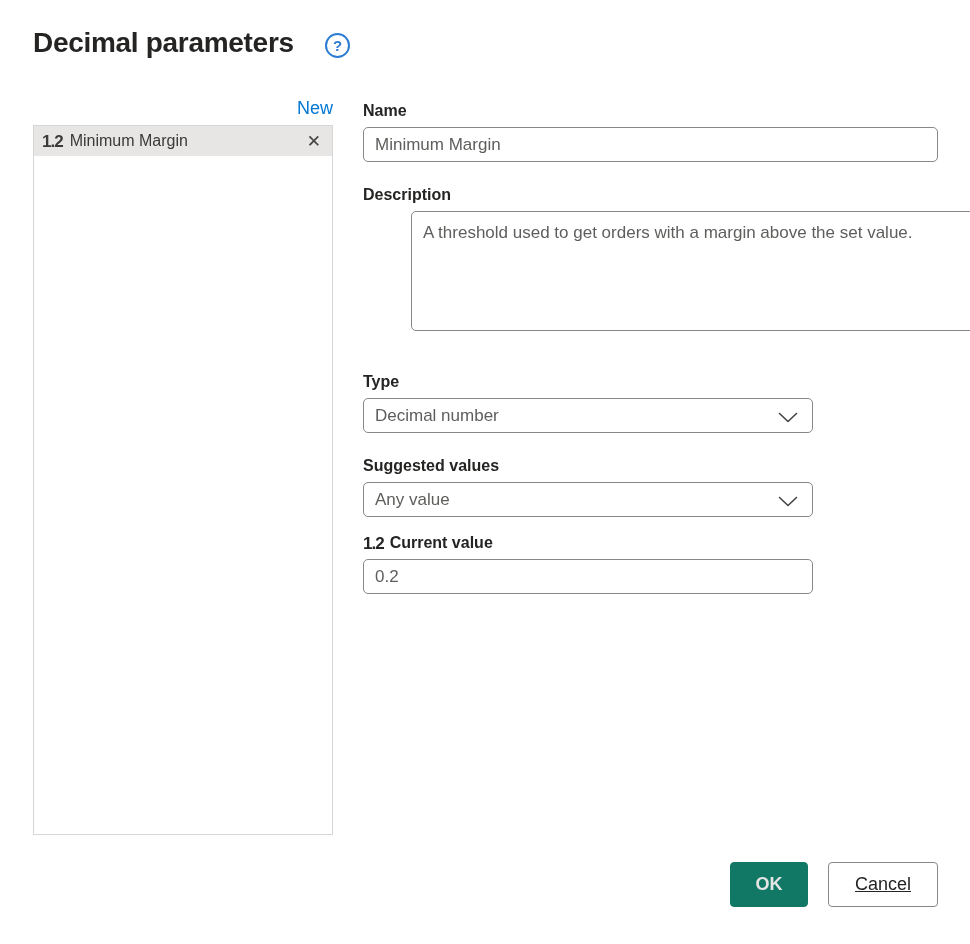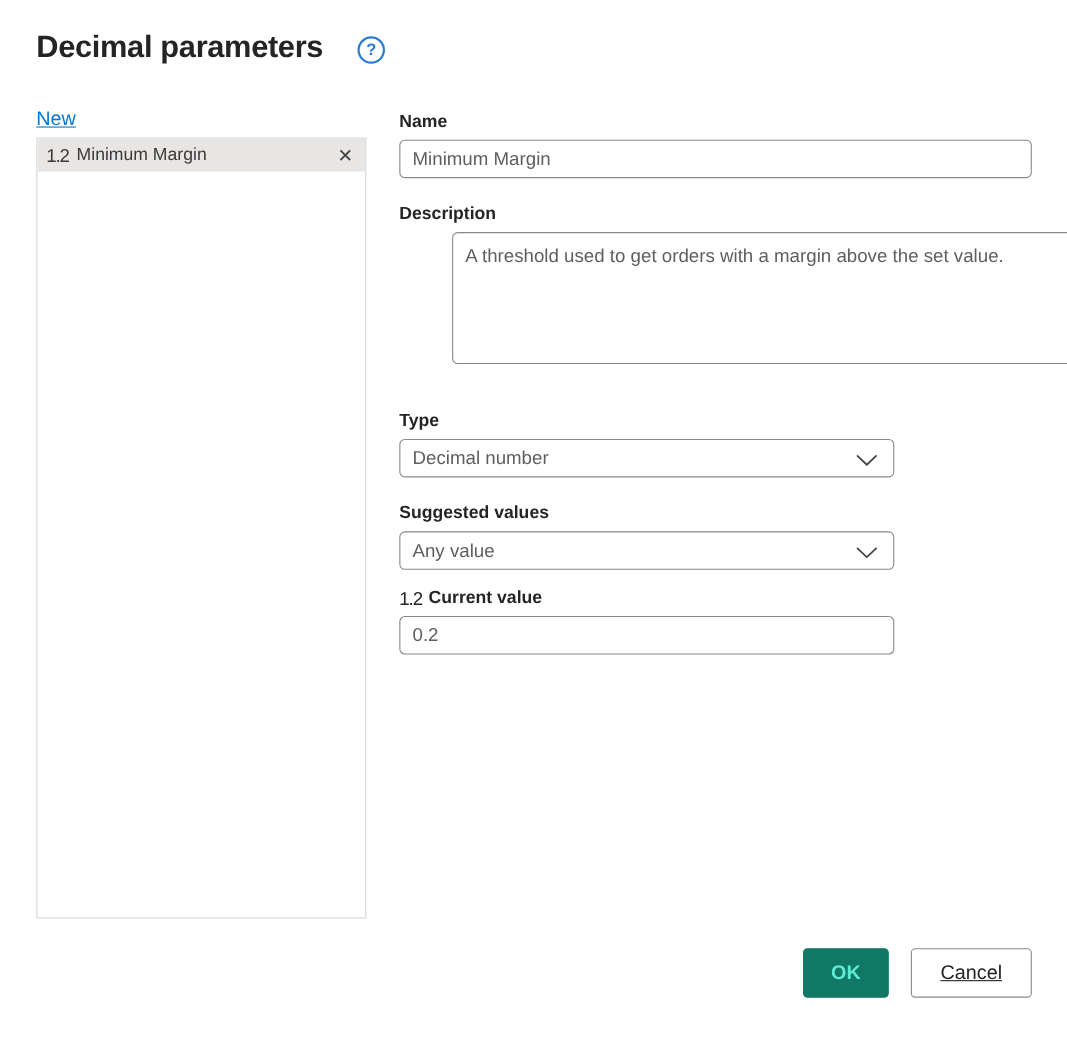--- a/index.html
+++ b/index.html
@@ -44,24 +44,23 @@
     cursor: pointer;
     background: #fff;
   }
 
   
   .new-link {
     position: absolute;
     top: 98px;
     left: 33px;
     width: 300px;
-    text-align: left;
+    text-align: right;
     font-size: 18px;
     color: #0078d4;
-    text-decoration: underline;
     cursor: pointer;
   }
   .param-list {
     position: absolute;
     left: 33px;
     top: 125px;
     width: 300px;
     height: 710px;
     border: 1px solid #d6d6d6;
     background: #ffffff;
@@ -70,21 +69,21 @@
   .param-item {
     display: flex;
     align-items: center;
     height: 30px;
     padding: 0 9px 0 8px;
     background: #e8e6e4;
     cursor: pointer;
   }
   .type-glyph {
     font-size: 17px;
-    font-weight: 400;
+    font-weight: 700;
     color: #3b3a39;
     letter-spacing: -1px;
     margin-right: 7px;
     line-height: 1;
   }
   .param-item-label {
     font-size: 16px;
     color: #3b3a39;
     white-space: nowrap;
     overflow: hidden;
@@ -200,21 +199,21 @@
     cursor: pointer;
     display: flex;
     align-items: center;
     justify-content: center;
   }
   .btn-ok {
     left: 730px;
     width: 78px;
     background: #117865;
     border: 1px solid #117865;
-    color: #5eead4;
+    color: #e5e5e5;
     font-weight: 700;
   }
   .btn-cancel {
     left: 828px;
     width: 110px;
     background: #ffffff;
     border: 1px solid #8a8886;
     color: #252423;
     font-weight: 400;
     text-decoration: underline;

